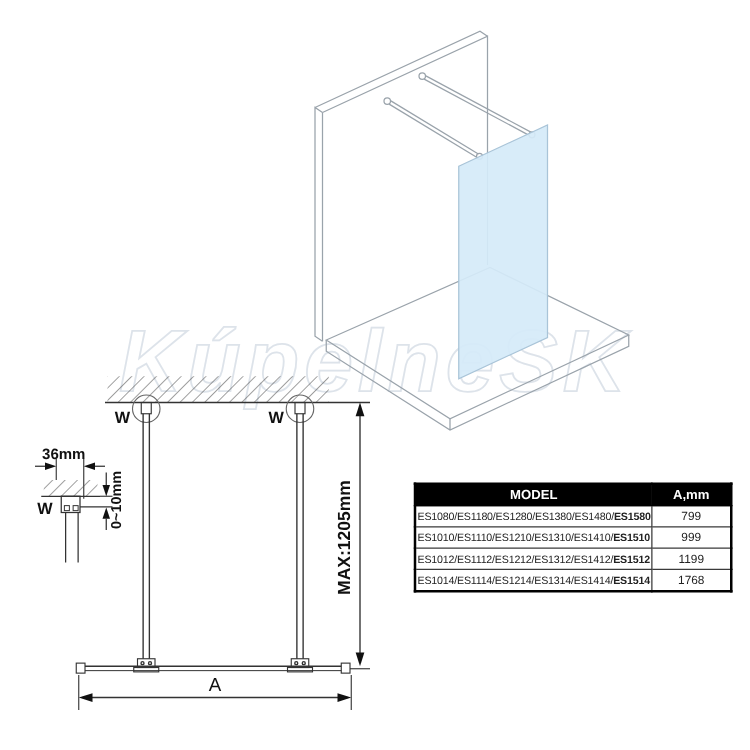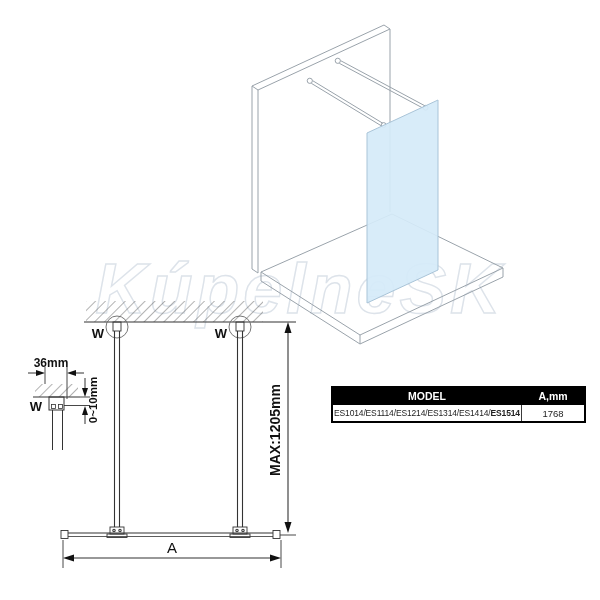--- a/index.html
+++ b/index.html
@@ -168,17 +168,29 @@
       <col class="c-amm">
     </colgroup>
   <thead>
     <tr>
       <th>MODEL</th>
       <th>A,mm</th>
     </tr>
   </thead>
   <tbody>
       <tr>
+        <td class="model-cell"><span>ES1080/ES1180/ES1280/ES1380/ES1480/</span><b>ES1580</b></td>
+        <td class="amm-cell">799</td>
+      </tr>
+      <tr>
+        <td class="model-cell"><span>ES1010/ES1110/ES1210/ES1310/ES1410/</span><b>ES1510</b></td>
+        <td class="amm-cell">999</td>
+      </tr>
+      <tr>
+        <td class="model-cell"><span>ES1012/ES1112/ES1212/ES1312/ES1412/</span><b>ES1512</b></td>
+        <td class="amm-cell">1199</td>
+      </tr>
+      <tr>
         <td class="model-cell"><span>ES1014/ES1114/ES1214/ES1314/ES1414/</span><b>ES1514</b></td>
         <td class="amm-cell">1768</td>
       </tr>
     </tbody>
 </table>
 
 </body></html>

